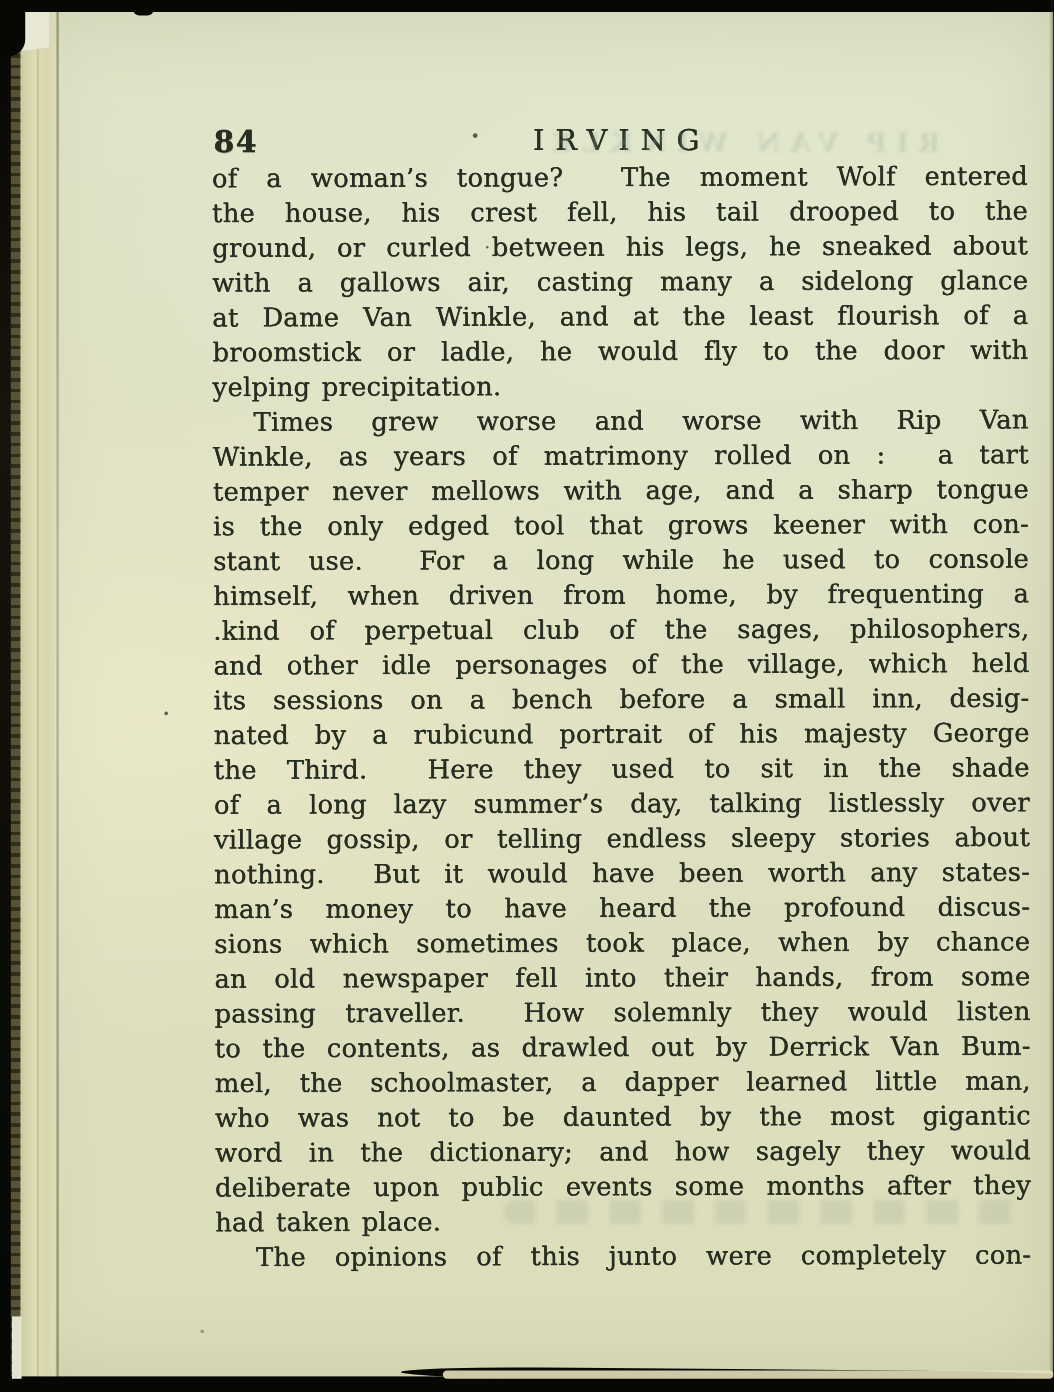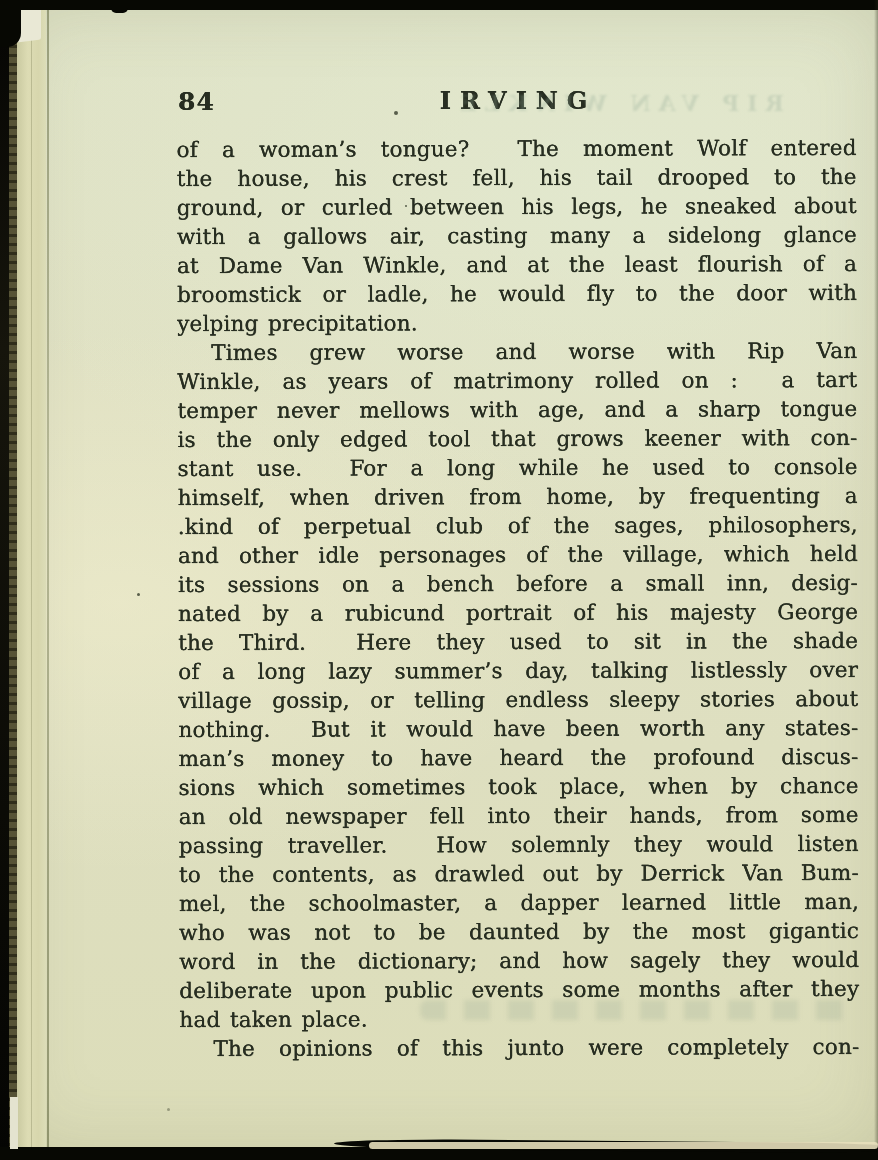--- a/index.html
+++ b/index.html
@@ -38,24 +38,24 @@
                 border-radius:50%/100%;transform:rotate(.5deg);z-index:5;}
   .bottom-cream{position:absolute;right:0;bottom:11px;width:58%;height:7px;background:#e7dfbb;
                 border-radius:4px;opacity:.9;z-index:6;}
   .bottom-pale-left{position:absolute;left:10px;bottom:11px;width:8px;height:52px;background:#e4e3cf;z-index:6;}
   .right-shade{position:absolute;right:0;top:0;width:4px;height:100%;
                background:linear-gradient(90deg,rgba(40,40,24,0),rgba(40,40,24,.38));z-index:4;}
   .speck{position:absolute;border-radius:50%;background:rgba(42,48,32,.75);z-index:6;}
 
   
   .ink{color:#272d21;text-shadow:0 0 .4px rgba(32,40,26,.9),.35px .3px 0 rgba(32,40,26,.35);}
-  .header-row{position:absolute;left:178px;top:84px;width:680px;height:34px;z-index:7;}
+  .header-row{position:absolute;left:178px;top:101px;width:680px;height:34px;z-index:7;}
   .page-number{position:absolute;left:0;top:3px;font-size:25px;font-weight:700;letter-spacing:1px;}
   .running-header{position:absolute;left:50%;top:2px;transform:translateX(-50%);
-                  font-size:24px;letter-spacing:9px;font-weight:700;}
+                  font-size:24px;letter-spacing:9px;font-weight:400;}
   .ghost-header{position:absolute;left:200px;top:6px;width:480px;text-align:center;
                 transform:scaleX(-1);color:rgba(150,172,152,.30);filter:blur(1.3px);
                 font-size:22px;letter-spacing:8px;font-weight:700;z-index:6;}
   .ghost-footer{position:absolute;left:420px;top:1000px;width:435px;height:20px;z-index:6;
                 background:repeating-linear-gradient(90deg,rgba(128,150,130,.17) 0 26px,rgba(128,150,130,0) 26px 44px);
                 filter:blur(2px);border-radius:8px;}
   .text-block{position:absolute;left:178px;top:134px;width:680px;z-index:7;
               font-size:21.5px;line-height:29px;word-spacing:2.5px;letter-spacing:.2px;
               transform:rotate(-.18deg);}
   .line{text-align:justify;text-align-last:justify;white-space:normal;}

